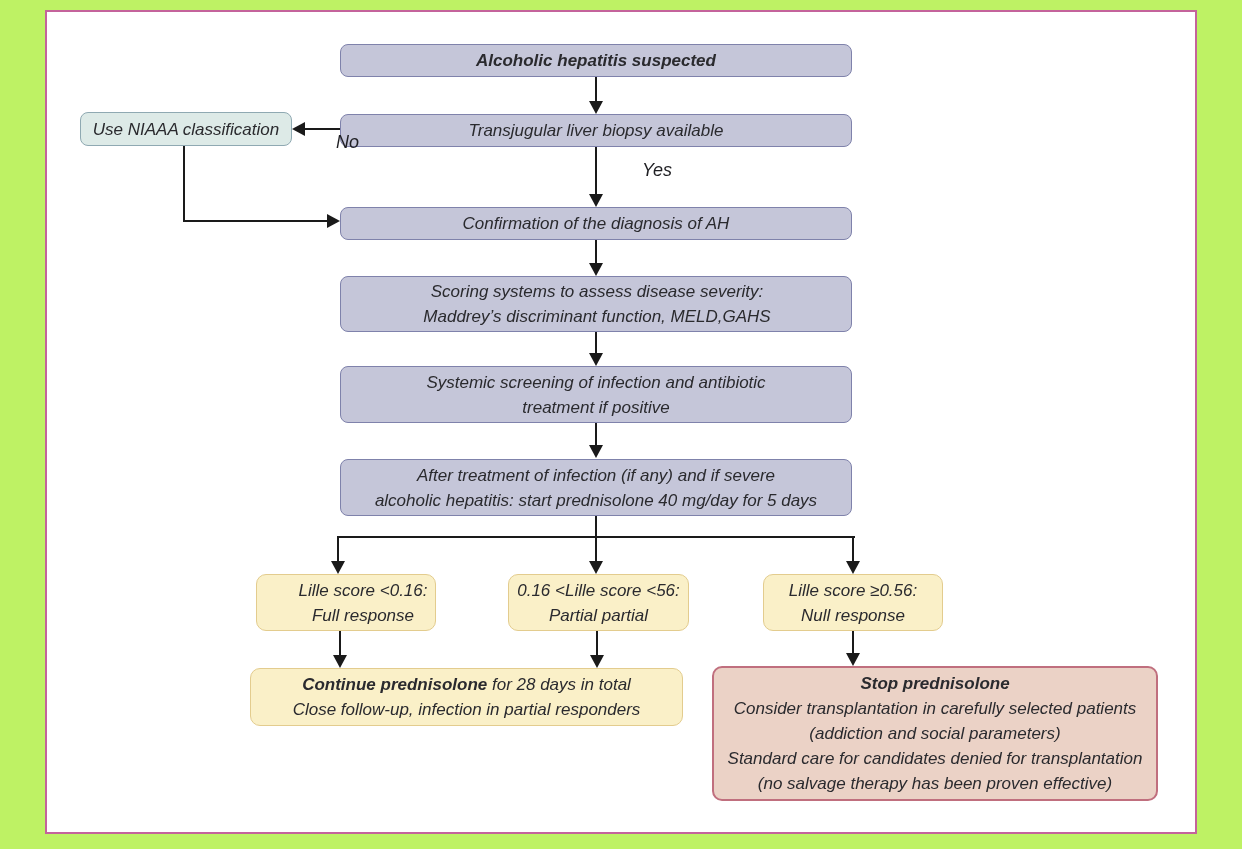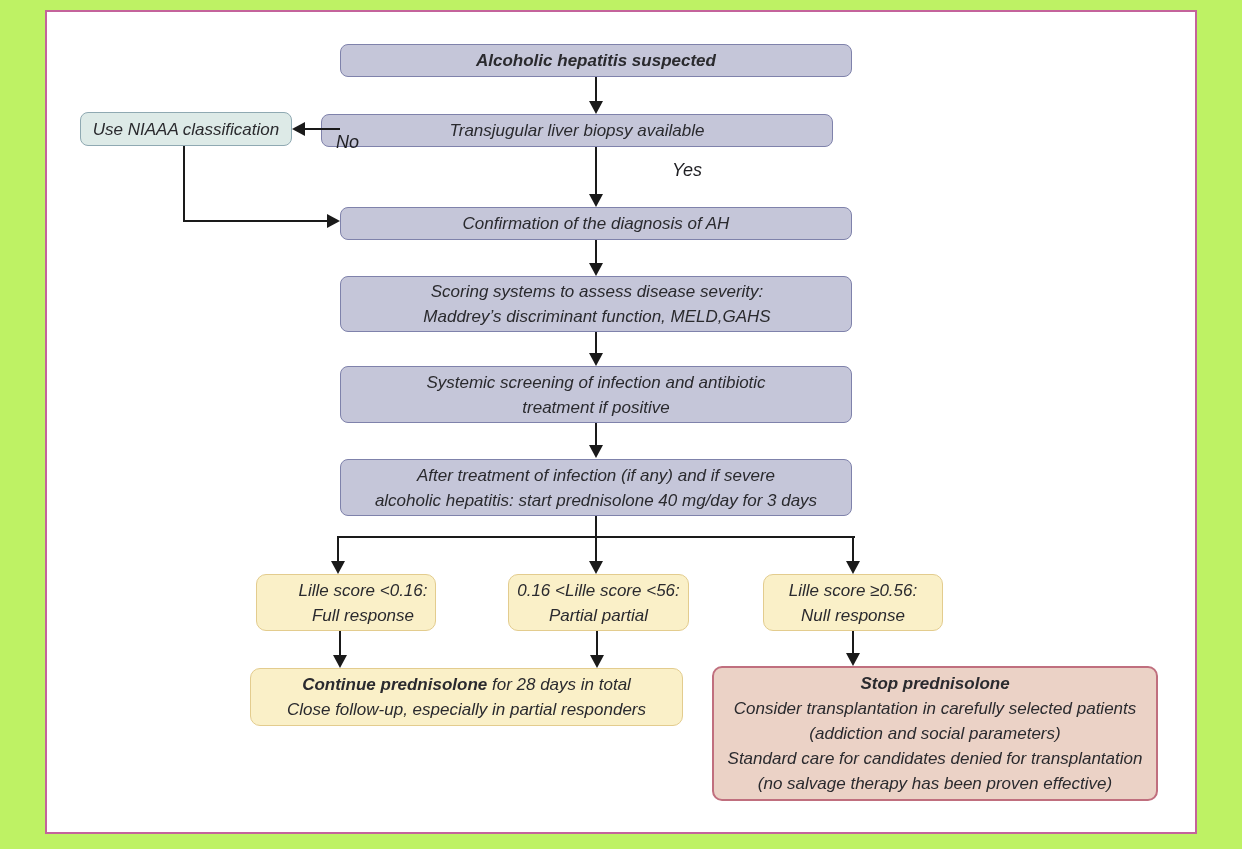--- a/index.html
+++ b/index.html
@@ -27,21 +27,21 @@
 </head>
 <body>
 
 <div class="canvas">
   <div class="frame"></div>
 
   <div class="node lavender bold" style="left:340px;top:44px;width:512px;height:33px;">
     <div>Alcoholic hepatitis suspected</div>
   </div>
 
-  <div class="node lavender" style="left:321px;top:114px;width:512px;height:33px;">
+  <div class="node lavender" style="left:340px;top:114px;width:512px;height:33px;">
     <div>Transjugular liver biopsy available</div>
   </div>
 
   <div class="node teal" style="left:80px;top:112px;width:212px;height:34px;">
     <div>Use NIAAA classification</div>
   </div>
 
   <div class="node lavender" style="left:340px;top:207px;width:512px;height:33px;">
     <div>Confirmation of the diagnosis of AH</div>
   </div>
@@ -51,21 +51,21 @@
     <div>Maddrey’s discriminant function, MELD,GAHS</div>
   </div>
 
   <div class="node lavender" style="left:340px;top:366px;width:512px;height:57px;justify-content:center;">
     <div>Systemic screening of infection and antibiotic</div>
     <div>treatment if positive</div>
   </div>
 
   <div class="node lavender" style="left:340px;top:459px;width:512px;height:57px;">
     <div>After treatment of infection (if any) and if severe</div>
-    <div>alcoholic hepatitis: start prednisolone 40 mg/day for 3 days</div>
+    <div>alcoholic hepatitis: start prednisolone 40 mg/day for 5 days</div>
   </div>
 
   <div class="node yellow" style="left:256px;top:574px;width:180px;height:57px;padding-left:40px;">
     <div>Lille score &lt;0.16:</div>
     <div>Full response</div>
   </div>
 
   <div class="node yellow" style="left:508px;top:574px;width:181px;height:57px;">
     <div>0.16 &lt;Lille score &lt;56:</div>
     <div>Partial partial</div>
@@ -73,21 +73,21 @@
 
   <div class="node yellow" style="left:763px;top:574px;width:180px;height:57px;">
     <div>Lille score ≥0.56:</div>
     <div>Null response</div>
   </div>
 
   <div class="node yellow" style="left:250px;top:668px;width:433px;height:58px;">
     <div>
       <span class="bold">Continue prednisolone</span><span> for 28 days in total</span>
     </div>
-    <div>Close follow-up, especially in partial responders</div>
+    <div>Close follow-up, infection in partial responders</div>
   </div>
 
   <div class="node rose" style="left:712px;top:666px;width:446px;height:135px;">
     <div class="bold">Stop prednisolone</div>
     <div>Consider transplantation in carefully selected patients</div>
     <div>(addiction and social parameters)</div>
     <div>Standard care for candidates denied for transplantation</div>
     <div>(no salvage therapy has been proven effective)</div>
   </div>
 
@@ -97,21 +97,21 @@
   <div class="hline" style="left:305px;top:128px;width:35px;"></div>
   <div class="ah-left" style="left:292px;top:122px;"></div>
   <div class="edge-label" style="left:300px;top:132px;">No</div>
 
   <div class="vline" style="left:183px;top:146px;height:76px;"></div>
   <div class="hline" style="left:183px;top:220px;width:144px;"></div>
   <div class="ah-right" style="left:327px;top:214px;"></div>
 
   <div class="vline" style="left:595px;top:147px;height:48px;"></div>
   <div class="ah-down" style="left:589px;top:194px;"></div>
-  <div class="edge-label" style="left:636px;top:160px;text-align:right;">Yes</div>
+  <div class="edge-label" style="left:606px;top:160px;text-align:right;">Yes</div>
 
   <div class="vline" style="left:595px;top:240px;height:24px;"></div>
   <div class="ah-down" style="left:589px;top:263px;"></div>
 
   <div class="vline" style="left:595px;top:332px;height:22px;"></div>
   <div class="ah-down" style="left:589px;top:353px;"></div>
 
   <div class="vline" style="left:595px;top:423px;height:23px;"></div>
   <div class="ah-down" style="left:589px;top:445px;"></div>
 

